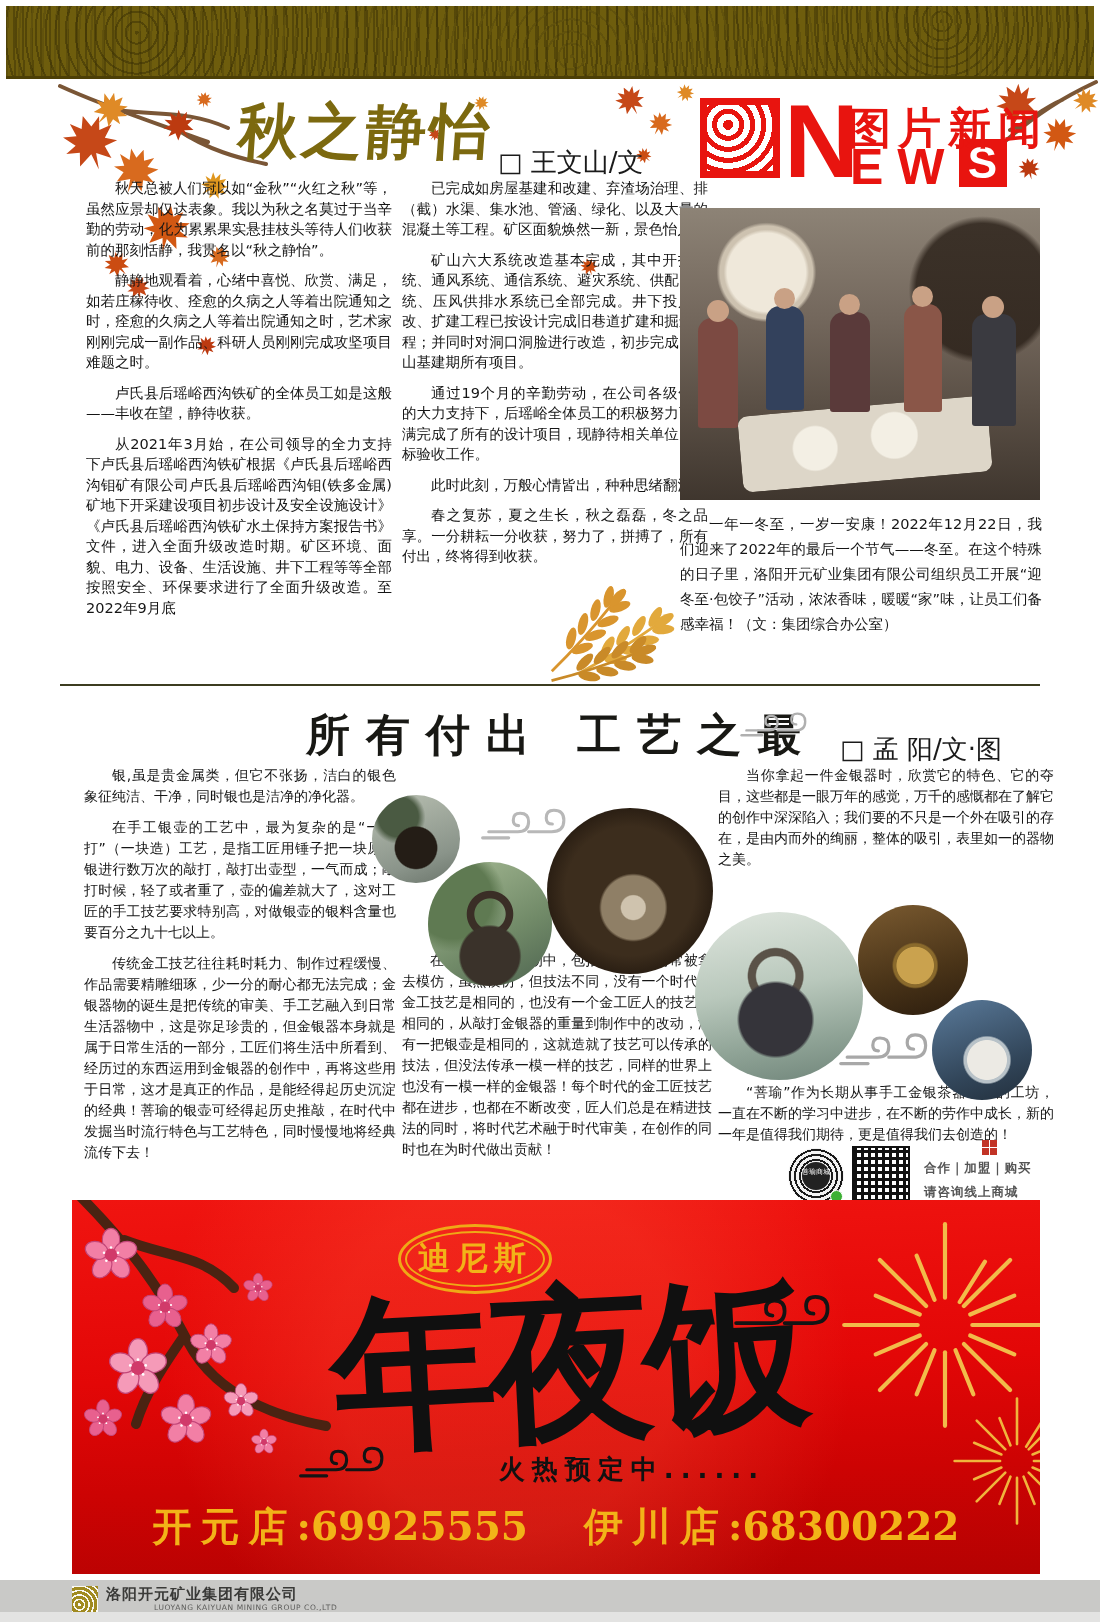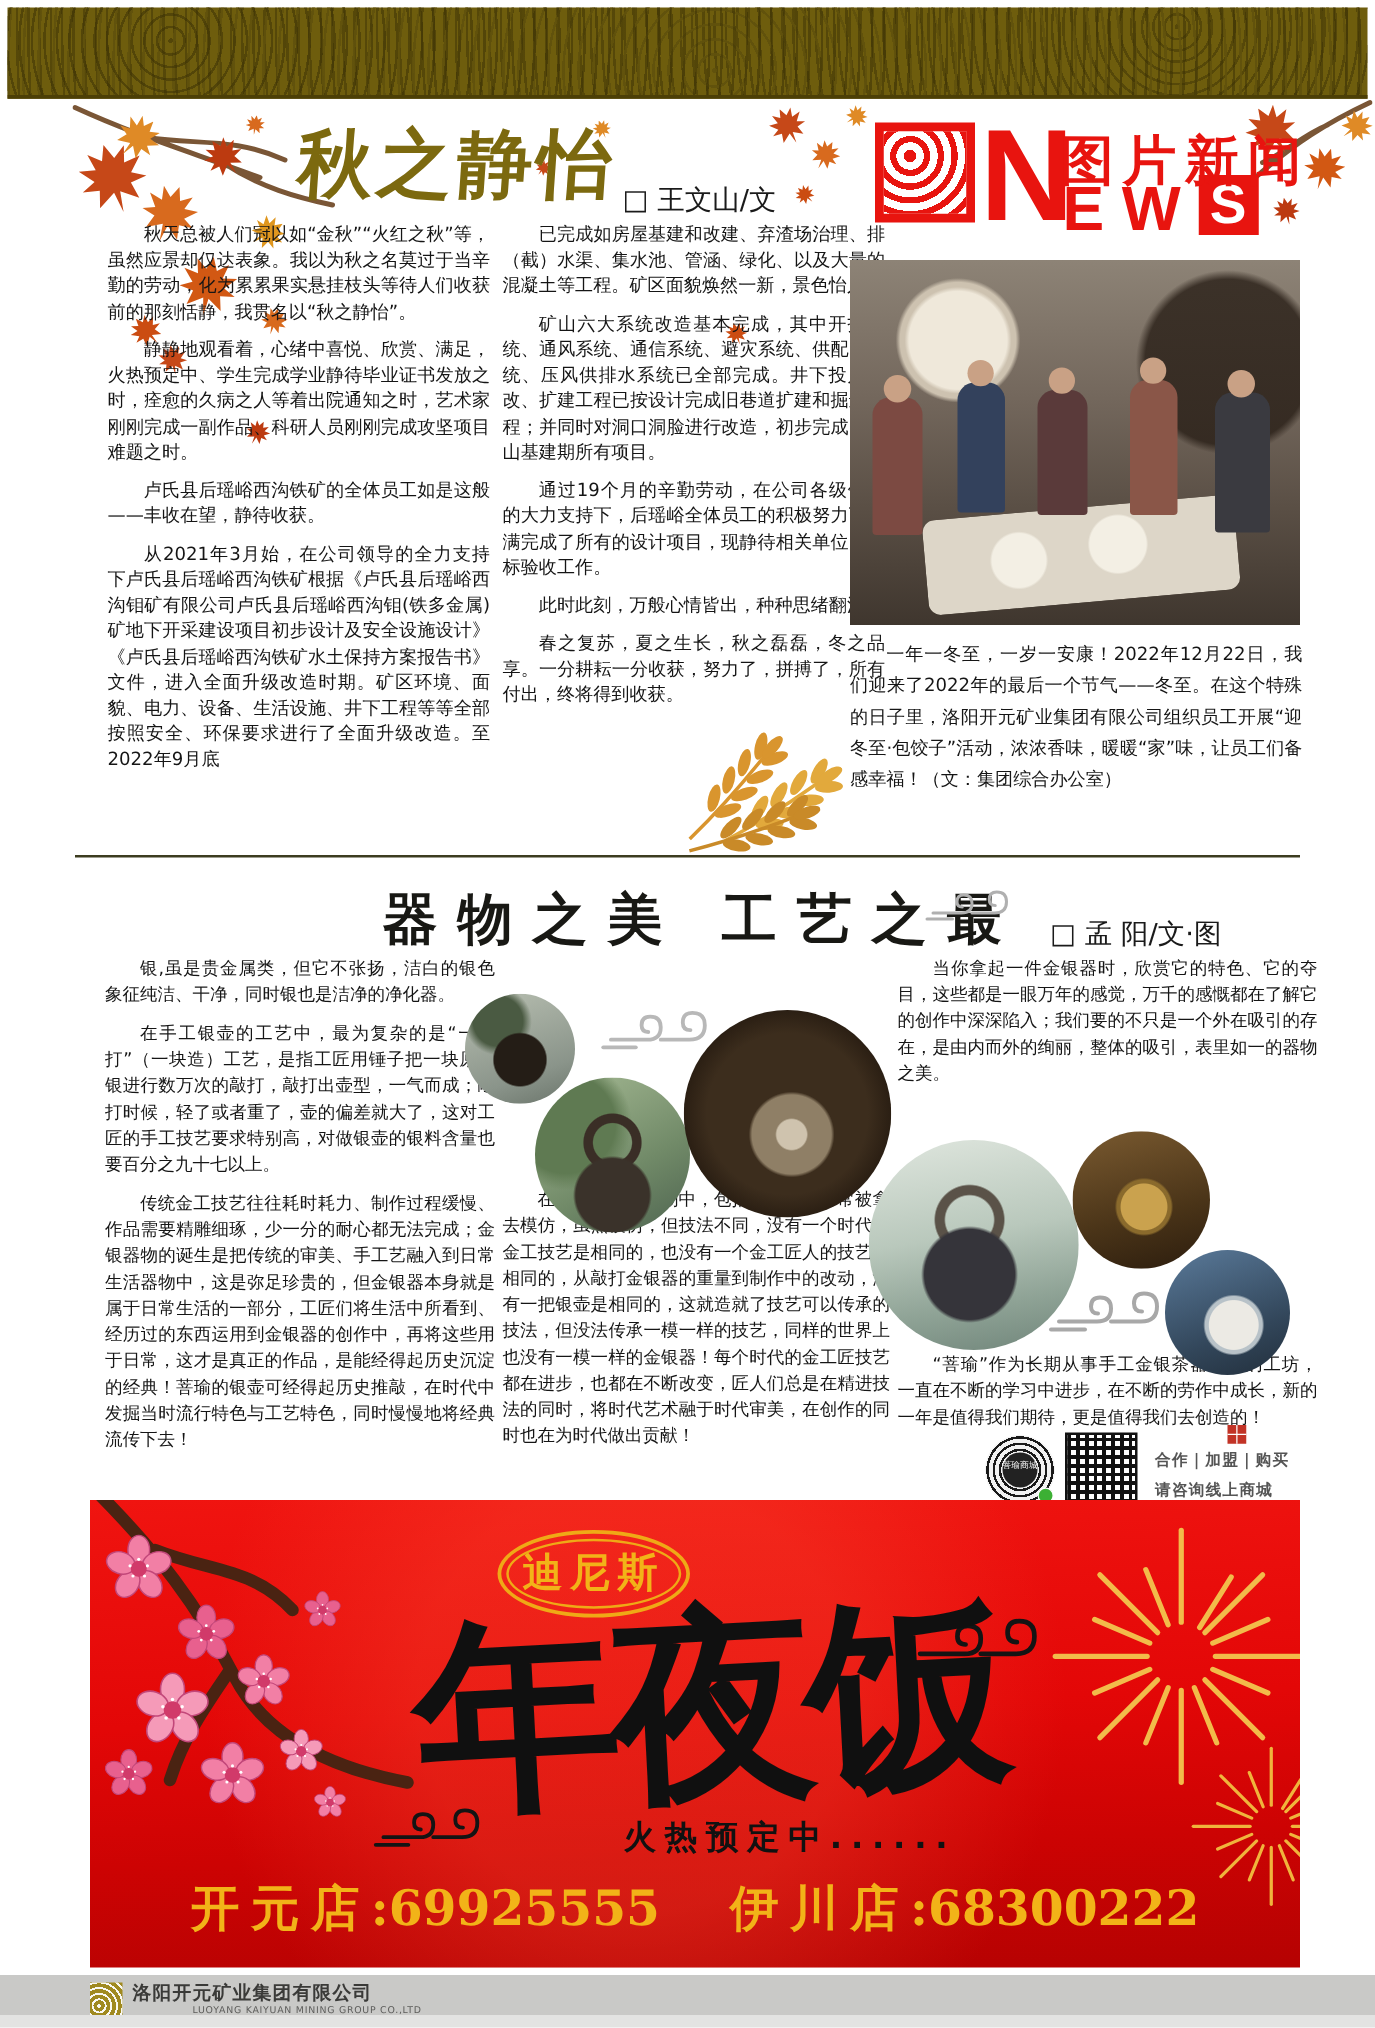--- a/index.html
+++ b/index.html
@@ -15,21 +15,21 @@
     border-bottom:3px solid #4c3f06;}
   
   .col{text-align:justify;margin-left:16px;}
   .col p{margin:0 0 10px;text-indent:2em;}
   .a1{font-size:14.5px;line-height:20.5px;}
   .a2{font-size:14px;line-height:21px;}
   .title1{font-family:"DejaVu Serif",serif;font-weight:bold;font-size:60px;letter-spacing:4px;
           color:#7c690f;transform:skewX(-4deg);white-space:nowrap;}
   .title2{font-family:"DejaVu Serif",serif;font-weight:bold;font-size:44px;letter-spacing:16px;
           color:#181814;white-space:nowrap;}
-  .byline{font-size:22px;color:#1a1a1a;}
+  .byline{font-size:26px;color:#1a1a1a;}
   .divider{left:60px;top:684px;width:980px;height:2px;background:#3c3c20;}
   
   .nlogo-box{width:80px;height:80px;border:7px solid #e8140f;box-sizing:border-box;
     background:repeating-radial-gradient(circle at 32% 30%, #e8140f 0 5px, #fff 5px 11px);}
   .nlogo-n{font-family:"Liberation Sans",sans-serif;font-weight:bold;font-size:104px;line-height:90px;color:#e8140f;}
   .nlogo-cn{font-family:"Liberation Sans",sans-serif;font-weight:bold;font-size:43px;letter-spacing:7px;color:#e8140f;white-space:nowrap;}
   .nlogo-ew{font-family:"Liberation Sans",sans-serif;font-weight:bold;font-size:50px;letter-spacing:14px;color:#e8140f;}
   .nlogo-s{display:inline-block;width:48px;height:48px;line-height:48px;text-align:center;background:#e8140f;
            color:#fff;font-family:"Liberation Sans",sans-serif;font-weight:bold;font-size:44px;vertical-align:6px;}
   
@@ -242,21 +242,21 @@
     </svg>
   <svg class="abs deco" style="left:575px;top:608px;width:56px;height:112px;color:#c98a28;transform:rotate(72deg)">
       <use href="#wheat"></use>
     </svg>
 
   <div class="abs title1" style="left:238px;top:92px">秋之静怡</div>
   <div class="abs byline" style="left:498px;top:145px">□ 王文山/文</div>
 
   <div class="abs col a1" style="left:70px;top:178px;width:306px;height:492px;overflow:hidden">
     <p>秋天总被人们冠以如“金秋”“火红之秋”等，虽然应景却仅达表象。我以为秋之名莫过于当辛勤的劳动，化为累累果实悬挂枝头等待人们收获前的那刻恬静，我贯名以“秋之静怡”。</p>
-    <p>静静地观看着，心绪中喜悦、欣赏、满足，火热预定中、学生完成学业静待毕业证书发放之时，痊愈的久病之人等着出院通知之时，艺术家刚刚完成一副作品、科研人员刚刚完成攻坚项目难题之时。</p>
+    <p>静静地观看着，心绪中喜悦、欣赏、满足，如若庄稼待收、痊愈的久病之人等着出院通知之时，痊愈的久病之人等着出院通知之时，艺术家刚刚完成一副作品、科研人员刚刚完成攻坚项目难题之时。</p>
     <p>卢氏县后瑶峪西沟铁矿的全体员工如是这般——丰收在望，静待收获。</p>
     <p>从2021年3月始，在公司领导的全力支持下卢氏县后瑶峪西沟铁矿根据《卢氏县后瑶峪西沟钼矿有限公司卢氏县后瑶峪西沟钼(铁多金属)矿地下开采建设项目初步设计及安全设施设计》《卢氏县后瑶峪西沟铁矿水土保持方案报告书》文件，进入全面升级改造时期。矿区环境、面貌、电力、设备、生活设施、井下工程等等全部按照安全、环保要求进行了全面升级改造。至2022年9月底</p>
   </div>
   <div class="abs col a1" style="left:386px;top:178px;width:306px;height:492px;overflow:hidden">
     <p>已完成如房屋基建和改建、弃渣场治理、排（截）水渠、集水池、管涵、绿化、以及大量的混凝土等工程。矿区面貌焕然一新，景色怡人。</p>
     <p>矿山六大系统改造基本完成，其中开拓系统、通风系统、通信系统、避灾系统、供配电系统、压风供排水系统已全部完成。井下投入的改、扩建工程已按设计完成旧巷道扩建和掘进工程；并同时对洞口洞脸进行改造，初步完成了矿山基建期所有项目。</p>
     <p>通过19个月的辛勤劳动，在公司各级领导的大力支持下，后瑶峪全体员工的积极努力下圆满完成了所有的设计项目，现静待相关单位的达标验收工作。</p>
     <p>此时此刻，万般心情皆出，种种思绪翻涌。</p>
     <p>春之复苏，夏之生长，秋之磊磊，冬之品享。一分耕耘一分收获，努力了，拼搏了，所有付出，终将得到收获。</p>
   </div>
@@ -279,21 +279,21 @@
     <div class="person" style="left:224px;top:96px;width:38px;height:108px;background:#8a5648"></div>
     <div class="head" style="left:232px;top:78px;width:21px;height:21px"></div>
     <div class="person" style="left:292px;top:106px;width:44px;height:112px;background:#3a3a40"></div>
     <div class="head" style="left:302px;top:88px;width:22px;height:22px"></div>
   </div>
 
   <div class="abs caption">一年一冬至，一岁一安康！2022年12月22日，我们迎来了2022年的最后一个节气——冬至。在这个特殊的日子里，洛阳开元矿业集团有限公司组织员工开展“迎冬至·包饺子”活动，浓浓香味，暖暖“家”味，让员工们备感幸福！（文：集团综合办公室）</div>
 
   <div class="abs divider"></div>
 
-  <div class="abs title2" style="left:306px;top:706px">器物之美 工艺之最</div>
+  <div class="abs title2" style="left:306px;top:706px">所有付出 工艺之最</div>
   <svg class="abs deco" style="left:738px;top:702px;width:72px;height:40px;color:#b0b0b0">
       <use href="#cloud"></use>
     </svg>
   <div class="abs byline" style="left:840px;top:732px">□ 孟  阳/文·图</div>
 
   <div class="abs col a2" style="left:68px;top:765px;width:312px;height:418px;overflow:hidden">
     <p>银,虽是贵金属类，但它不张扬，洁白的银色象征纯洁、干净，同时银也是洁净的净化器。</p>
     <p>在手工银壶的工艺中，最为复杂的是“一张打”（一块造）工艺，是指工匠用锤子把一块原料银进行数万次的敲打，敲打出壶型，一气而成；敲打时候，轻了或者重了，壶的偏差就大了，这对工匠的手工技艺要求特别高，对做银壶的银料含量也要百分之九十七以上。</p>
     <p>传统金工技艺往往耗时耗力、制作过程缓慢、作品需要精雕细琢，少一分的耐心都无法完成；金银器物的诞生是把传统的审美、手工艺融入到日常生活器物中，这是弥足珍贵的，但金银器本身就是属于日常生活的一部分，工匠们将生活中所看到、经历过的东西运用到金银器的创作中，再将这些用于日常，这才是真正的作品，是能经得起历史沉淀的经典！菩瑜的银壶可经得起历史推敲，在时代中发掘当时流行特色与工艺特色，同时慢慢地将经典流传下去！</p>
   </div>

